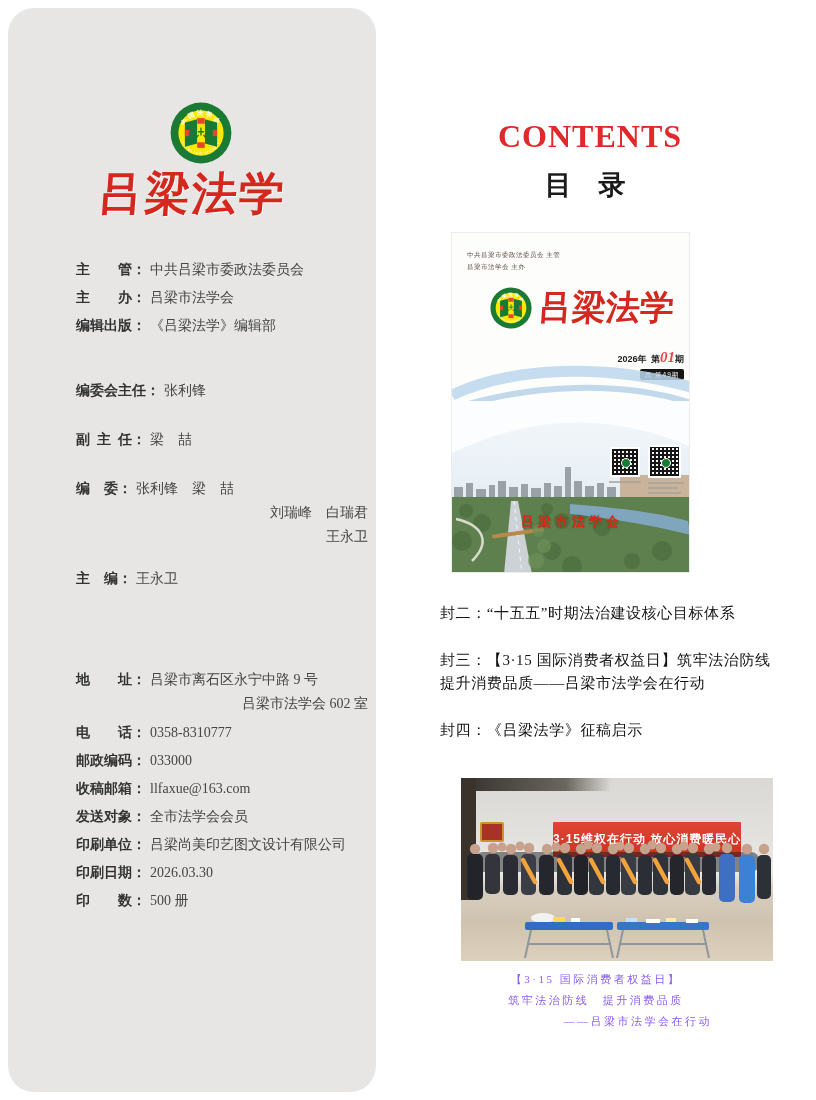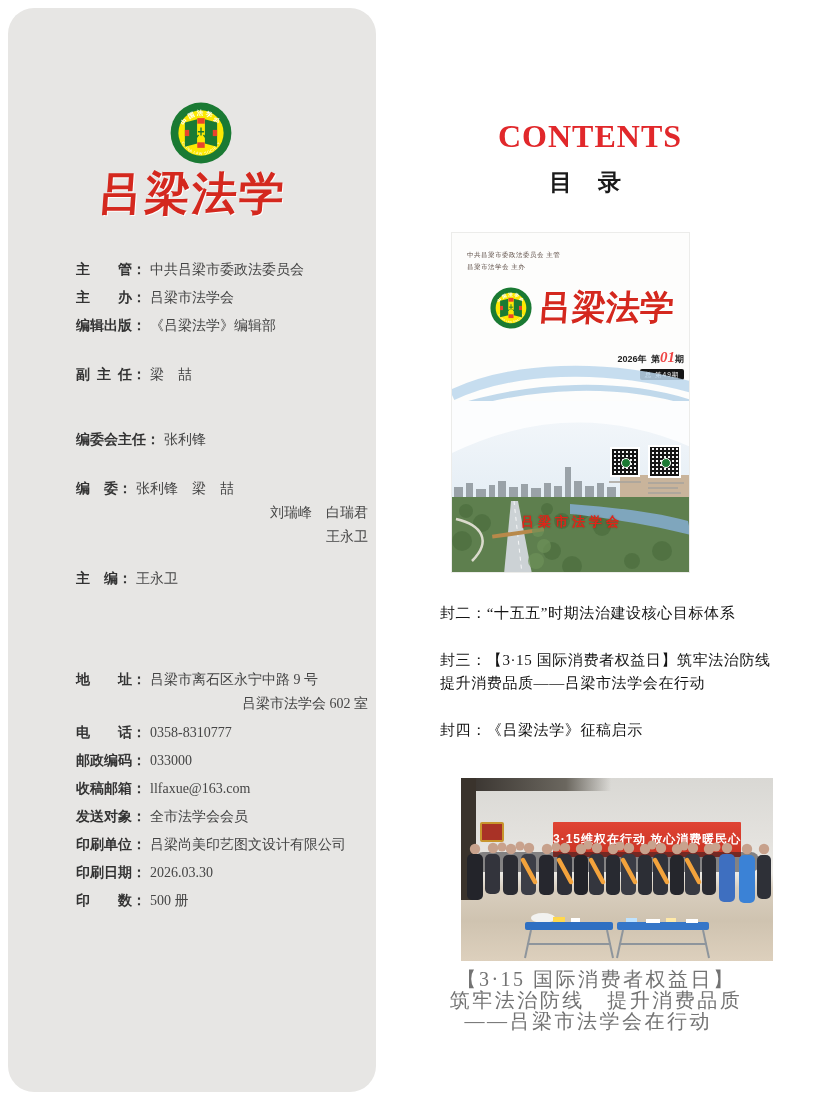--- a/index.html
+++ b/index.html
@@ -22,21 +22,21 @@
   .colon{font-weight:700;color:#333;margin-right:4px;}
   .val{font-family:"Liberation Serif","DejaVu Serif",serif;color:#454545;}
   .cont{font-family:"Liberation Serif","DejaVu Serif",serif;color:#454545;text-align:right;}
   .ind3{padding-left:60px;}.ind4{padding-left:74px;}
   
   .c-title{position:absolute;left:380px;top:118px;width:420px;text-align:center;
            font-family:"Liberation Serif","DejaVu Serif",serif;font-weight:700;
            font-size:32px;letter-spacing:1px;color:#e1282b;}
   .c-sub{position:absolute;left:380px;top:167px;width:420px;text-align:center;
          font-family:"Liberation Serif","DejaVu Serif",serif;font-weight:900;
-         font-size:23px;letter-spacing:10px;color:#1a1a1a;}
+         font-size:27px;letter-spacing:10px;color:#1a1a1a;}
   
   .cover{position:absolute;left:451px;top:232px;width:239px;height:341px;
          background:#fdfdfc;border:1px solid #ececea;box-sizing:border-box;overflow:hidden;}
   .cov-sup{position:absolute;left:15px;top:18px;font-size:6.5px;color:#5a4a42;letter-spacing:.5px;}
   .cov-org{position:absolute;left:15px;top:30px;font-size:6.5px;color:#5a4a42;letter-spacing:.5px;}
   .cov-emblem{position:absolute;left:38px;top:54px;width:42px;height:42px;}
   .cov-brand{position:absolute;left:86px;top:52px;width:150px;
              font-family:"Liberation Serif","DejaVu Serif",serif;font-weight:900;
              font-size:34px;color:#d4281e;transform:skewX(-4deg);
              text-shadow:1px 1px 0 rgba(255,255,255,.9);}
@@ -75,22 +75,22 @@
   .pillar{position:absolute;left:0;top:0;width:15px;height:122px;background:#3a332c;}
   .ornament{position:absolute;left:19px;top:44px;width:24px;height:20px;background:#a93226;
             border:2px solid #c8952d;box-sizing:border-box;border-radius:2px;}
   .banner{position:absolute;left:92px;top:44px;width:188px;height:35px;
           background:linear-gradient(180deg,#e04434,#c93222);border-radius:1px;
           color:#fff;font-weight:700;font-size:12px;line-height:35px;text-align:center;
           letter-spacing:1px;white-space:nowrap;}
   .crowd{position:absolute;left:0;top:58px;width:312px;height:125px;}
   
   .caption{position:absolute;left:440px;top:969px;width:312px;
-           font-family:"Liberation Serif","DejaVu Serif",serif;font-size:20px;
-           line-height:21px;color:#737373;letter-spacing:2.5px;}
+           font-family:"Liberation Serif","DejaVu Serif",serif;font-size:11px;
+           line-height:21px;color:#8b5cf6;letter-spacing:2.5px;}
   .caption .l1,.caption .l2{text-align:center;}
   .caption .l3{text-align:right;padding-right:40px;}
 </style>
 </head>
 <body>
 
 <svg width="0" height="0" style="position:absolute">
   <defs>
     <symbol id="emblem" viewBox="0 0 100 100">
       <circle cx="50" cy="50" r="49" fill="#1a7a33"></circle>
@@ -127,25 +127,25 @@
       <div class="row" style="margin-top:15px">
         <span class="lbl w4">主管</span><span class="colon">：</span><span class="val">中共吕梁市委政法委员会</span>
       </div>
       <div class="row" style="margin-top:7px">
         <span class="lbl w4">主办</span><span class="colon">：</span><span class="val">吕梁市法学会</span>
       </div>
       <div class="row" style="margin-top:7px">
         <span class="lbl w4">编辑出版</span><span class="colon">：</span><span class="val">《吕梁法学》编辑部</span>
       </div>
 
+      <div class="row" style="margin-top:44px">
+        <span class="lbl w5">编委会主任</span><span class="colon">：</span><span class="val">张利锋</span>
+      </div>
       <div class="row" style="margin-top:28px">
         <span class="lbl w4">副主任</span><span class="colon">：</span><span class="val">梁　喆</span>
-      </div>
-      <div class="row" style="margin-top:44px">
-        <span class="lbl w5">编委会主任</span><span class="colon">：</span><span class="val">张利锋</span>
       </div>
       <div class="row" style="margin-top:28px">
         <span class="lbl w3">编委</span><span class="colon">：</span><span class="val">张利锋　梁　喆</span>
       </div>
       <div class="cont ind3" style="margin-top:4px">刘瑞峰　白瑞君</div>
       <div class="cont ind3" style="margin-top:4px">王永卫</div>
       <div class="row" style="margin-top:21px">
         <span class="lbl w3">主编</span><span class="colon">：</span><span class="val">王永卫</span>
       </div>
 

